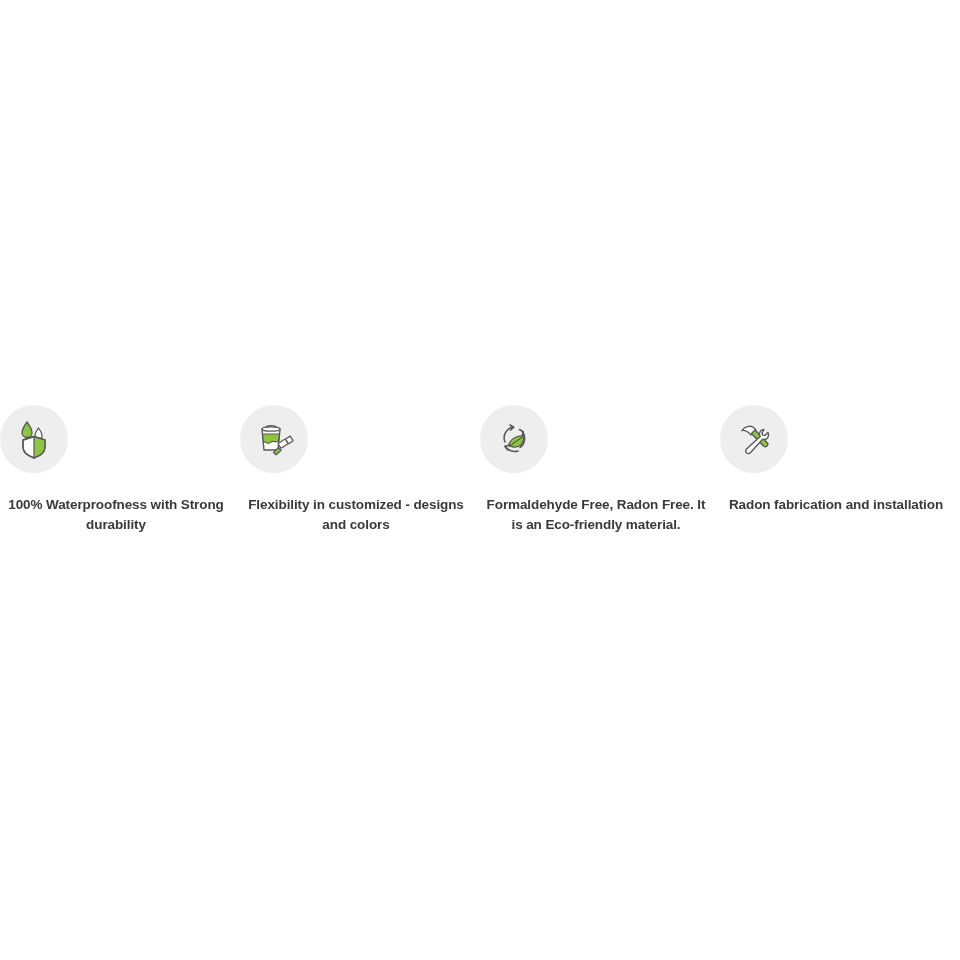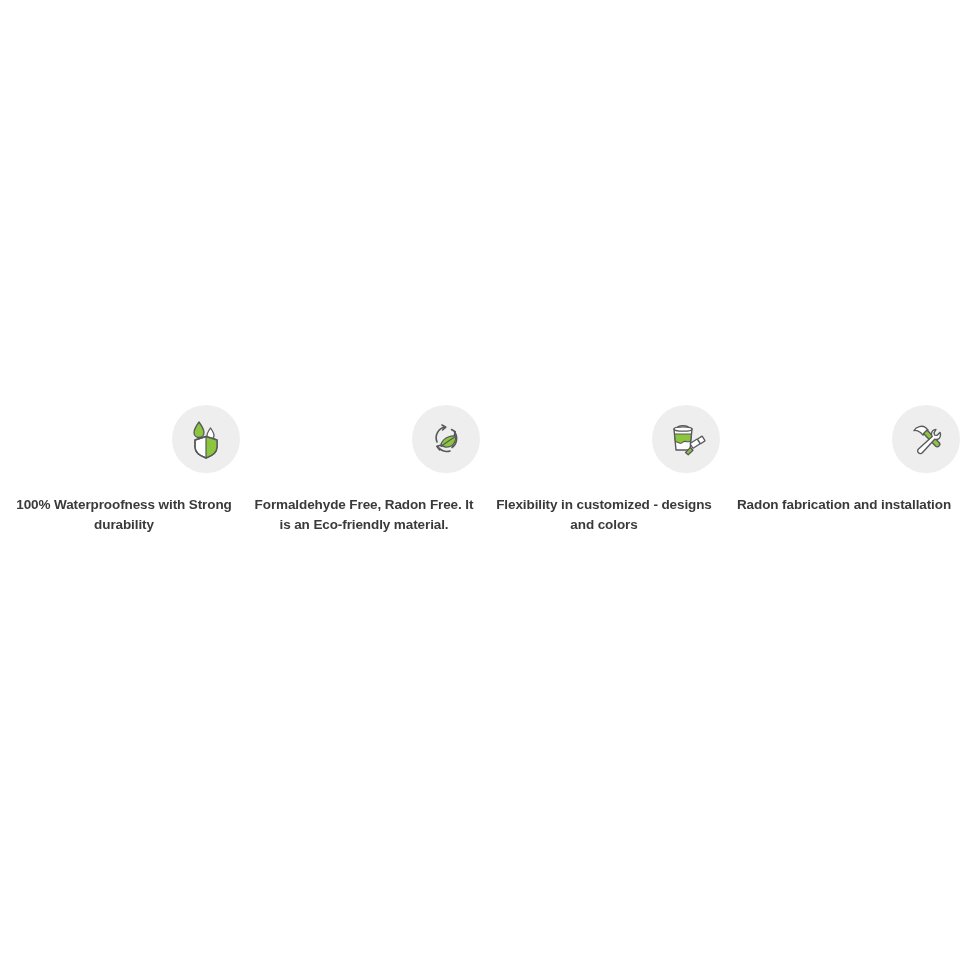--- a/index.html
+++ b/index.html
@@ -25,21 +25,21 @@
     width: 960px;
     display: flex;
     flex-direction: row;
     align-items: flex-start;
     justify-content: space-between;
   }
   .feature {
     width: 240px;
     display: flex;
     flex-direction: column;
-    align-items: flex-end;
+    align-items: flex-start;
   }
   .icon-circle {
     width: 68px;
     height: 68px;
     border-radius: 50%;
     background: #eeeeee;
     display: flex;
     align-items: center;
     justify-content: center;
     position: relative;
@@ -78,51 +78,51 @@
           <line x1="23" y1="20.5" x2="23" y2="42" stroke="#58595b" stroke-width="1.2"></line>
         </svg>
       </div>
       <div class="feature-caption">100% Waterproofness with Strong durability</div>
     </div>
 
     <div class="feature">
       <div class="icon-circle">
         <svg width="46" height="46" viewBox="0 0 46 46" aria-hidden="true">
 
-          <path d="M14 26 A11 11 0 0 1 22 11" fill="none" stroke="#58595b" stroke-width="1.6" stroke-linecap="round"></path>
-          <path d="M19 9 L22.8 11.2 L19.6 14" fill="none" stroke="#58595b" stroke-width="1.6" stroke-linecap="round" stroke-linejoin="round"></path>
-          <path d="M31.5 16 A11 11 0 0 1 29 31.5" fill="none" stroke="#58595b" stroke-width="1.6" stroke-linecap="round"></path>
-          <path d="M28.5 13.5 L32.2 15.8 L31.3 19.6" fill="none" stroke="#58595b" stroke-width="1.6" stroke-linecap="round" stroke-linejoin="round"></path>
-          <path d="M27 35 A11 11 0 0 1 14.5 30.5" fill="none" stroke="#58595b" stroke-width="1.6" stroke-linecap="round"></path>
-          <path d="M16.5 33.8 L13.8 30.3 L17.6 29.3" fill="none" stroke="#58595b" stroke-width="1.6" stroke-linecap="round" stroke-linejoin="round"></path>
-
-          <path d="M18 28 C21 20.5 29 19.5 33 20 C33 25 30.5 31.5 22.5 31 C20 30.8 18.6 29.6 18 28 Z" fill="#8cc63f" stroke="#58595b" stroke-width="1.3" stroke-linejoin="round"></path>
-          <path d="M18 30.5 C22 27.5 27.5 23.5 32.5 20.5" fill="none" stroke="#58595b" stroke-width="1.2" stroke-linecap="round"></path>
-        </svg>
-      </div>
-      <div class="feature-caption">Formaldehyde Free, Radon Free. It is an Eco-friendly material.</div>
-    </div>
-
-    <div class="feature">
-      <div class="icon-circle">
-        <svg width="46" height="46" viewBox="0 0 46 46" aria-hidden="true">
-
           <path d="M14 13 C14 8.5 26 8.5 26 13" fill="none" stroke="#58595b" stroke-width="1.4" stroke-linecap="round"></path>
 
           <path d="M11 13 L29 13 L27 34 L13 34 Z" fill="#ffffff" stroke="#58595b" stroke-width="1.4" stroke-linejoin="round"></path>
 
           <path d="M11.6 18 L28.4 18 L27.6 25 C25 27.5 22 23.5 19.5 26.5 C17.5 28.8 14.5 26 12.4 25.5 Z" fill="#8cc63f" stroke="#58595b" stroke-width="1.1" stroke-linejoin="round"></path>
           <ellipse cx="20" cy="13" rx="9" ry="2.2" fill="#ffffff" stroke="#58595b" stroke-width="1.3"></ellipse>
 
           <rect x="27" y="27.5" width="8.5" height="5.6" rx="0.6" transform="rotate(-32 27 27.5)" fill="#ffffff" stroke="#58595b" stroke-width="1.3"></rect>
           <rect x="34.5" y="23" width="5.5" height="5.6" rx="0.6" transform="rotate(-32 34.5 23)" fill="#ffffff" stroke="#58595b" stroke-width="1.3"></rect>
           <path d="M22.5 36.5 L27.5 31.5 L30 34.2 L25.2 38.8 Z" fill="#8cc63f" stroke="#58595b" stroke-width="1.3" stroke-linejoin="round"></path>
         </svg>
       </div>
       <div class="feature-caption">Flexibility in customized - designs and colors</div>
+    </div>
+
+    <div class="feature">
+      <div class="icon-circle">
+        <svg width="46" height="46" viewBox="0 0 46 46" aria-hidden="true">
+
+          <path d="M14 26 A11 11 0 0 1 22 11" fill="none" stroke="#58595b" stroke-width="1.6" stroke-linecap="round"></path>
+          <path d="M19 9 L22.8 11.2 L19.6 14" fill="none" stroke="#58595b" stroke-width="1.6" stroke-linecap="round" stroke-linejoin="round"></path>
+          <path d="M31.5 16 A11 11 0 0 1 29 31.5" fill="none" stroke="#58595b" stroke-width="1.6" stroke-linecap="round"></path>
+          <path d="M28.5 13.5 L32.2 15.8 L31.3 19.6" fill="none" stroke="#58595b" stroke-width="1.6" stroke-linecap="round" stroke-linejoin="round"></path>
+          <path d="M27 35 A11 11 0 0 1 14.5 30.5" fill="none" stroke="#58595b" stroke-width="1.6" stroke-linecap="round"></path>
+          <path d="M16.5 33.8 L13.8 30.3 L17.6 29.3" fill="none" stroke="#58595b" stroke-width="1.6" stroke-linecap="round" stroke-linejoin="round"></path>
+
+          <path d="M18 28 C21 20.5 29 19.5 33 20 C33 25 30.5 31.5 22.5 31 C20 30.8 18.6 29.6 18 28 Z" fill="#8cc63f" stroke="#58595b" stroke-width="1.3" stroke-linejoin="round"></path>
+          <path d="M18 30.5 C22 27.5 27.5 23.5 32.5 20.5" fill="none" stroke="#58595b" stroke-width="1.2" stroke-linecap="round"></path>
+        </svg>
+      </div>
+      <div class="feature-caption">Formaldehyde Free, Radon Free. It is an Eco-friendly material.</div>
     </div>
 
     <div class="feature">
       <div class="icon-circle">
         <svg width="46" height="46" viewBox="0 0 46 46" aria-hidden="true">
 
           <path d="M11 14.5 C13.5 10.5 19 9 22.5 11.5 L25 14 L20 19 L17.5 16.5 C15.5 15 13 14 11 14.5 Z" fill="#ffffff" stroke="#58595b" stroke-width="1.4" stroke-linejoin="round"></path>
 
           <path d="M20.5 17.5 L24 14 L36 26.5 C37 27.5 37 29 36 30 C35 31 33.5 31 32.5 30 Z" fill="#8cc63f" stroke="#58595b" stroke-width="1.4" stroke-linejoin="round"></path>
 

